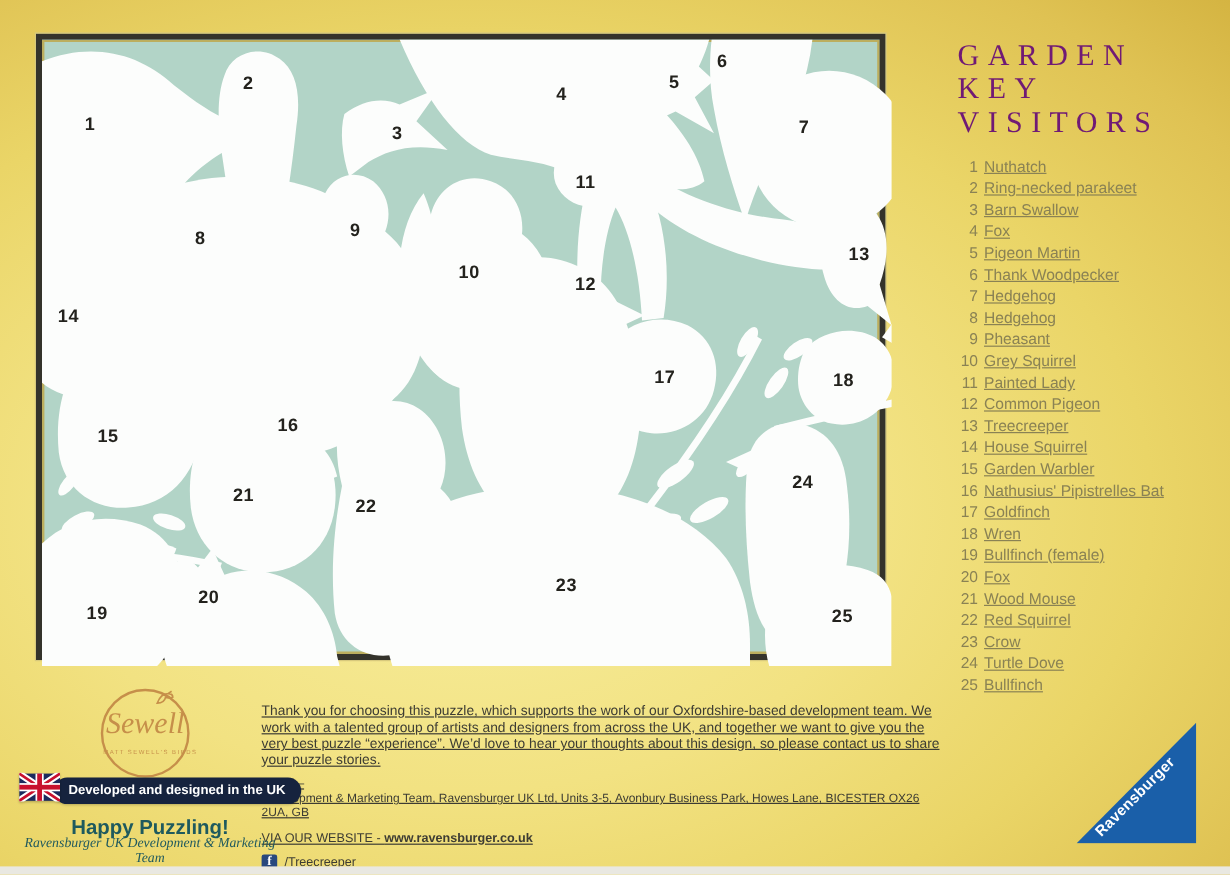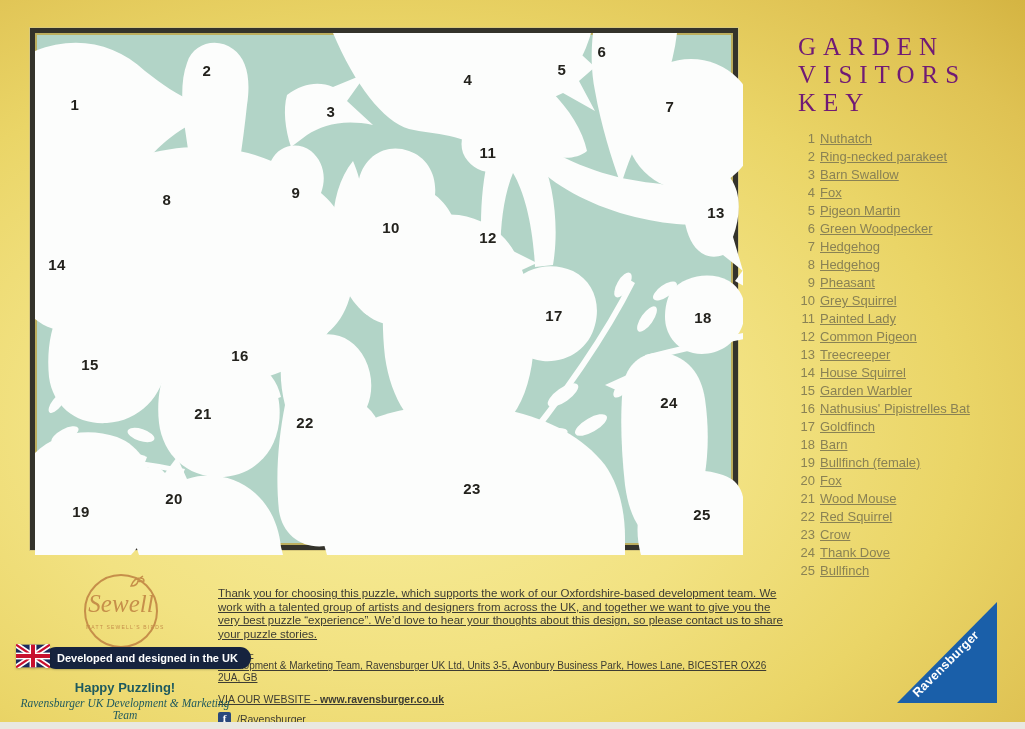--- a/index.html
+++ b/index.html
@@ -68,21 +68,21 @@
   .uk-badge { position:absolute; left:16px; top:644px; display:flex; align-items:center; }
   .flag { flex:none; margin-right:-5px; position:relative; z-index:1;
     filter:drop-shadow(0 1px 1px rgba(0,0,0,0.25)); }
   .badge-pill {
     background:#16233e; color:#fff; font-weight:bold; font-size:11px;
     padding:5px 13px 5px 12px; border-radius:13px; white-space:nowrap;
     box-shadow:0 1px 2px rgba(0,0,0,0.2);
   }
 
   .happy { position:absolute; left:20px; top:680px; width:210px; text-align:center;
-    color:#1e5a5e; font-weight:bold; font-size:13px; }
+    color:#1e5a5e; font-weight:bold; font-size:17px; }
   .signature { position:absolute; left:10px; top:697px; width:230px; text-align:center;
     color:#215a5e; font-family:"Liberation Serif",serif; font-style:italic; font-size:11.5px; }
 
   
   .rv-tri {
     position:absolute; left:897px; top:602px; width:100px; height:101px;
     background:#1a5fa9; clip-path:polygon(100% 0, 100% 100%, 0 100%);
   }
   .rv-text {
     position:absolute; left:13px; top:88px; transform:rotate(-45deg); transform-origin:left top;
@@ -227,22 +227,22 @@
       <div class="marker" style="left: 270px; top: 389px;">22</div>
       <div class="marker" style="left: 437px; top: 455px;">23</div>
       <div class="marker" style="left: 634px; top: 369px;">24</div>
       <div class="marker" style="left: 667px; top: 481px;">25</div>
     </div>
 </div>
 
 <div class="key-panel">
   <div class="key-title">
     <div>GARDEN</div>
+    <div>KEY</div>
     <div>VISITORS</div>
-    <div>KEY</div>
   </div>
   <div class="key-list">
       <div class="key-item">
         <span class="kn">1</span>
         <span class="kl">Nuthatch</span>
       </div>
       <div class="key-item">
         <span class="kn">2</span>
         <span class="kl">Ring-necked parakeet</span>
       </div>
@@ -253,21 +253,21 @@
       <div class="key-item">
         <span class="kn">4</span>
         <span class="kl">Fox</span>
       </div>
       <div class="key-item">
         <span class="kn">5</span>
         <span class="kl">Pigeon Martin</span>
       </div>
       <div class="key-item">
         <span class="kn">6</span>
-        <span class="kl">Green Woodpecker</span>
+        <span class="kl">Thank Woodpecker</span>
       </div>
       <div class="key-item">
         <span class="kn">7</span>
         <span class="kl">Hedgehog</span>
       </div>
       <div class="key-item">
         <span class="kn">8</span>
         <span class="kl">Hedgehog</span>
       </div>
       <div class="key-item">
@@ -301,21 +301,21 @@
       <div class="key-item">
         <span class="kn">16</span>
         <span class="kl">Nathusius' Pipistrelles Bat</span>
       </div>
       <div class="key-item">
         <span class="kn">17</span>
         <span class="kl">Goldfinch</span>
       </div>
       <div class="key-item">
         <span class="kn">18</span>
-        <span class="kl">Barn</span>
+        <span class="kl">Wren</span>
       </div>
       <div class="key-item">
         <span class="kn">19</span>
         <span class="kl">Bullfinch (female)</span>
       </div>
       <div class="key-item">
         <span class="kn">20</span>
         <span class="kl">Fox</span>
       </div>
       <div class="key-item">
@@ -325,39 +325,39 @@
       <div class="key-item">
         <span class="kn">22</span>
         <span class="kl">Red Squirrel</span>
       </div>
       <div class="key-item">
         <span class="kn">23</span>
         <span class="kl">Crow</span>
       </div>
       <div class="key-item">
         <span class="kn">24</span>
-        <span class="kl">Thank Dove</span>
+        <span class="kl">Turtle Dove</span>
       </div>
       <div class="key-item">
         <span class="kn">25</span>
         <span class="kl">Bullfinch</span>
       </div>
     </div>
 </div>
 
 <div class="thank-block">
   <div class="thank">Thank you for choosing this puzzle, which supports the work of our Oxfordshire-based development team. We work with a talented group of artists and designers from across the UK, and together we want to give you the very best puzzle “experience”. We’d love to hear your thoughts about this design, so please contact us to share your puzzle stories.</div>
   <div class="post">
     <div>POST –</div>
     <div>Development &amp; Marketing Team, Ravensburger UK Ltd, Units 3-5, Avonbury Business Park, Howes Lane, BICESTER OX26 2UA, GB</div>
   </div>
   <div class="website"><span>VIA OUR WEBSITE - </span><b>www.ravensburger.co.uk</b></div>
   <div class="social-row">
     <span class="fb-icon">f</span>
-    <span>/Ravensburger</span>
+    <span>/Treecreeper</span>
   </div>
   <div class="social-row">
     <span class="ig-icon"></span>
     <span>@RavensburgerGlobal</span>
   </div>
 </div>
 
 <div class="sewell">
   <svg class="sewell-bird" width="18" height="14" viewBox="0 0 18 14">
     <path d="M3,12 Q6,4 12,4 Q16,4 16,7 Q12,8 10,7 Q9,12 3,12 Z M12,4 L15,2" fill="none" stroke="#c68f4a" stroke-width="1.4"></path>

